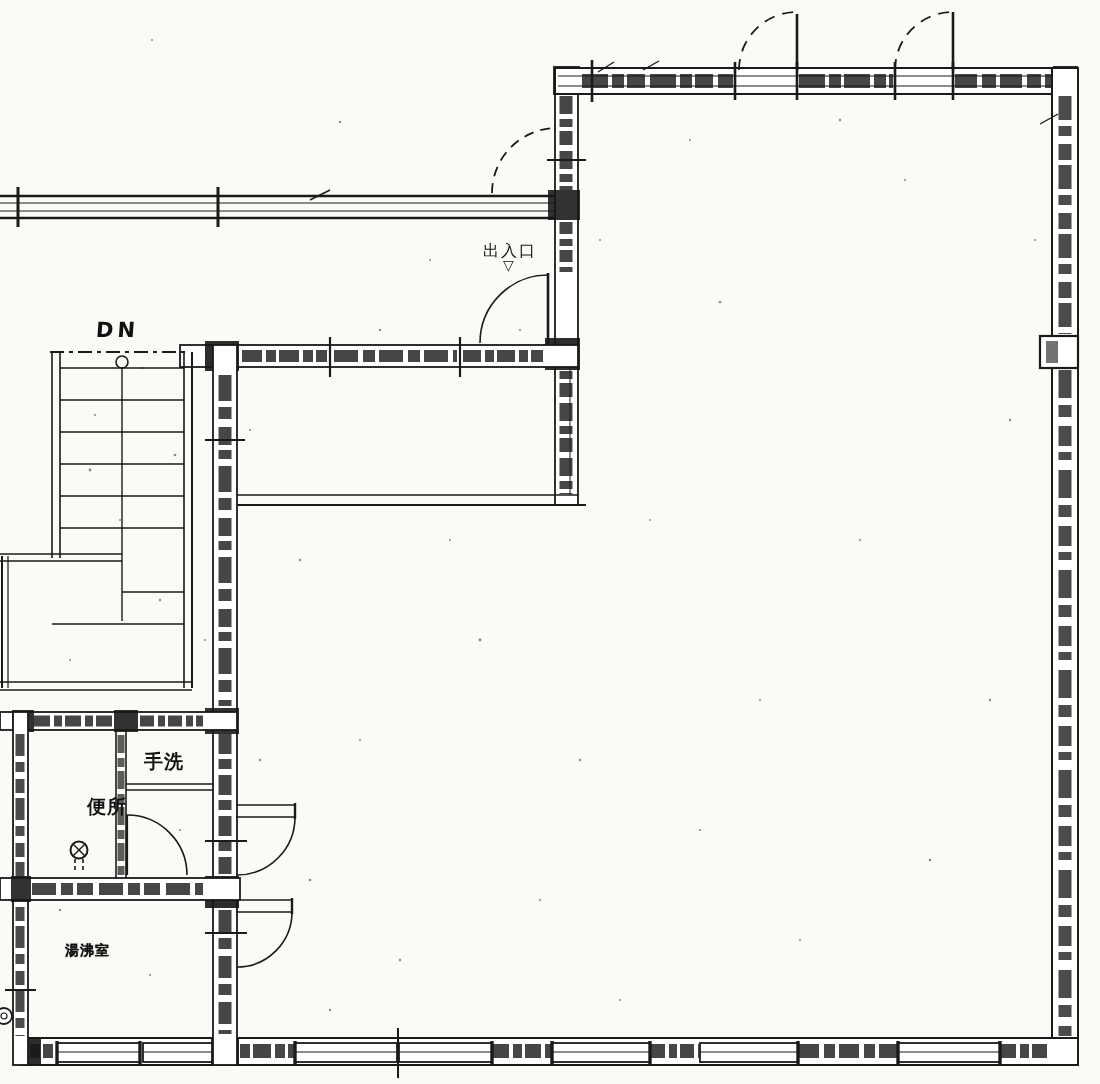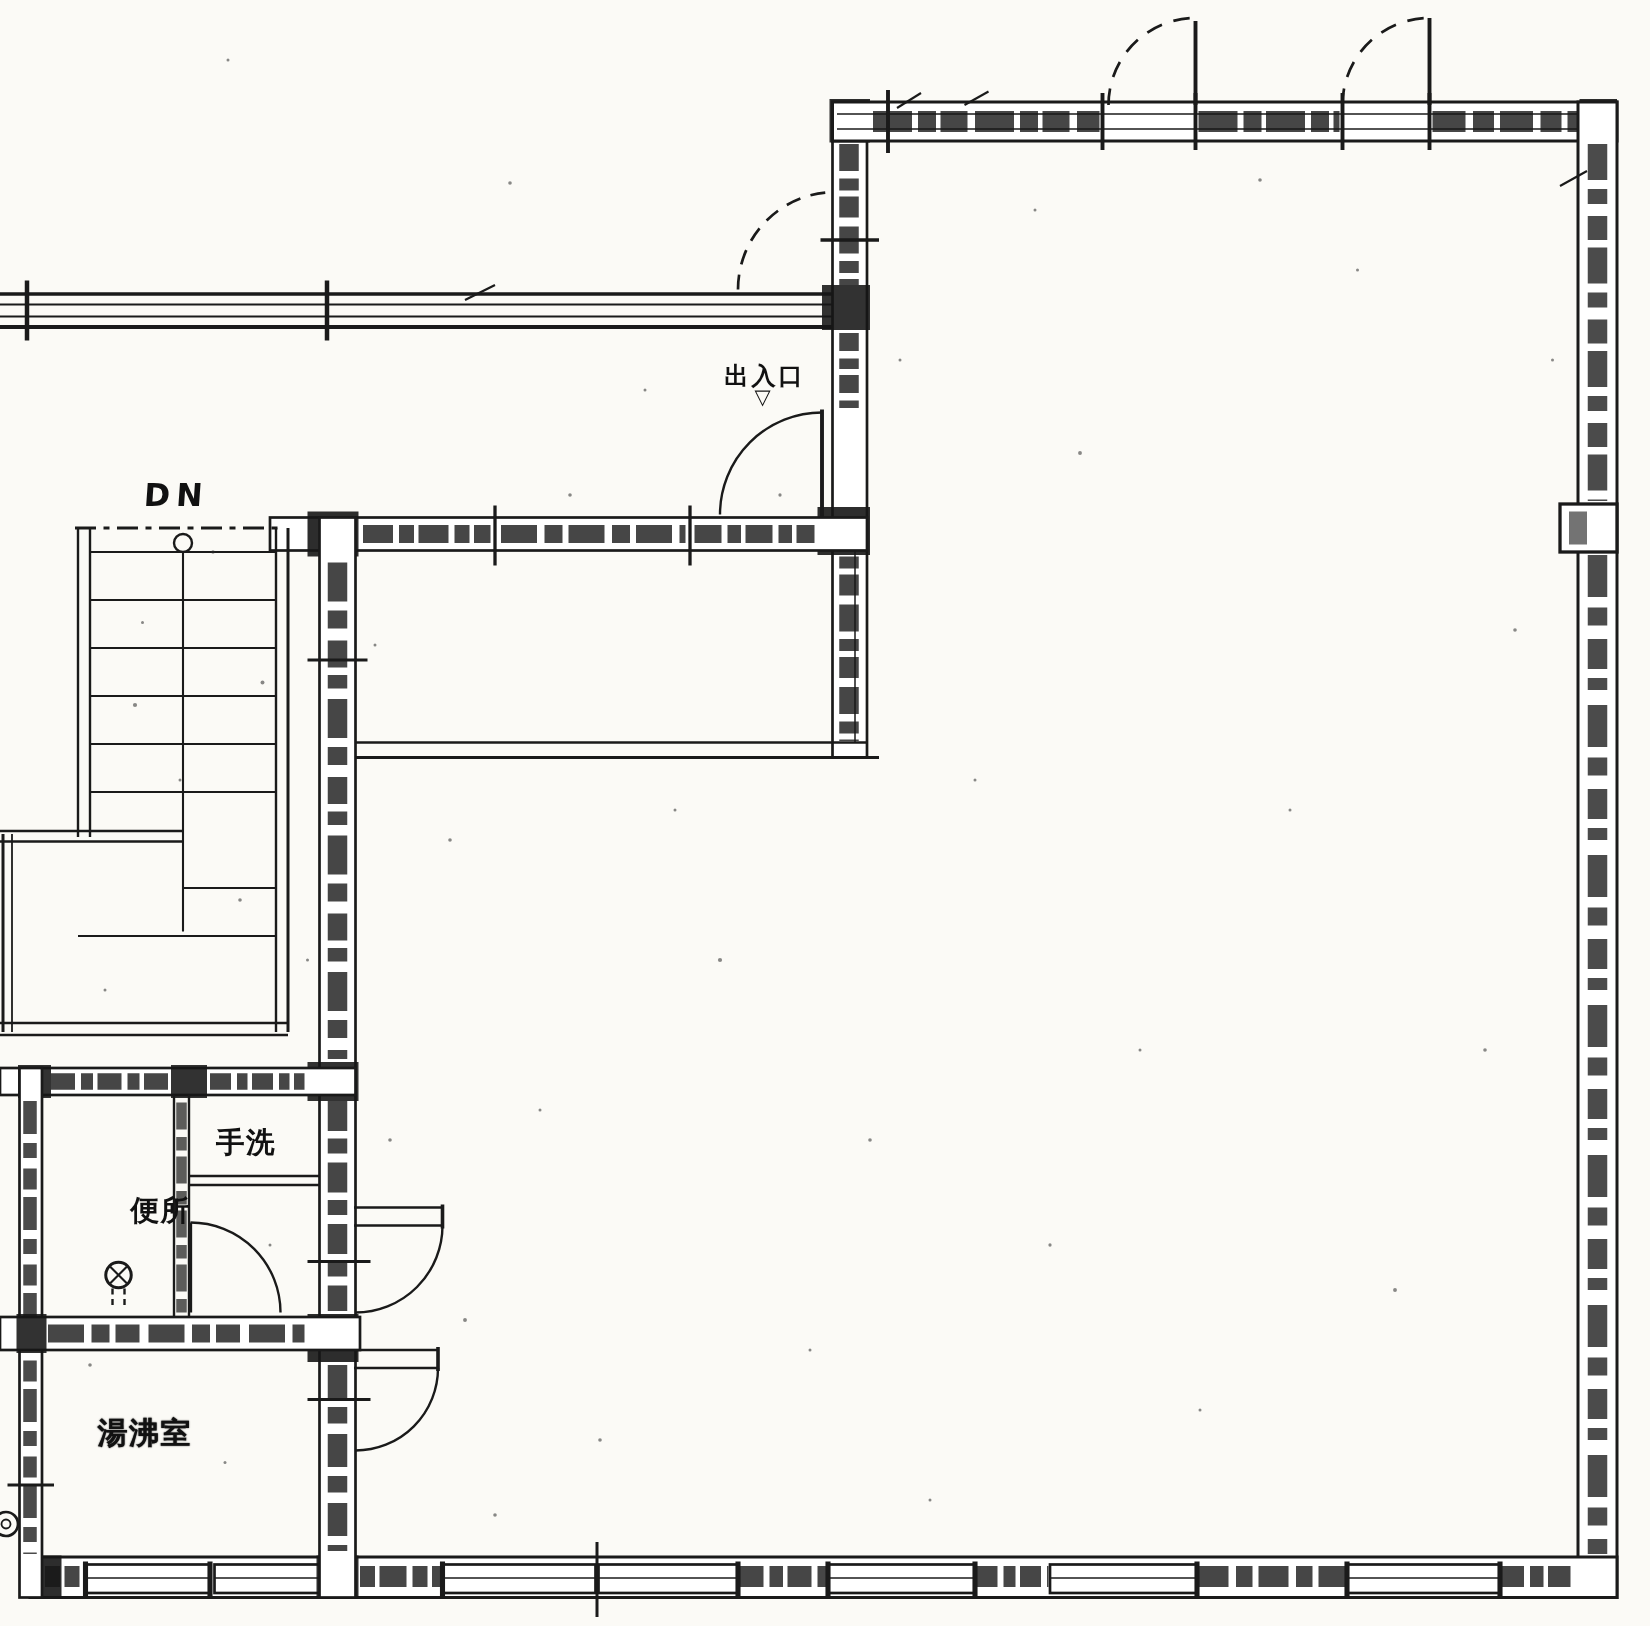--- a/index.html
+++ b/index.html
@@ -12,25 +12,25 @@
     font-family:"DejaVu Sans", sans-serif;
   }
   #plan svg{position:absolute;left:0;top:0;}
   .lbl{
     position:absolute;
     color:#111;
     white-space:nowrap;
     user-select:none;
   }
   .lbl-dn{left:96px;top:318px;font-size:21px;letter-spacing:4px;font-weight:600;transform:skewX(-4deg);}
-  .lbl-entrance{left:483px;top:241px;font-size:16px;letter-spacing:2px;font-weight:700;}
+  .lbl-entrance{left:483px;top:241px;font-size:16px;letter-spacing:2px;font-weight:400;}
   .lbl-marker{left:503px;top:257px;font-size:14px;}
   .lbl-handwash{left:144px;top:749px;font-size:19px;letter-spacing:1px;font-weight:600;}
   .lbl-toilet{left:59px;top:794px;font-size:19px;letter-spacing:1px;font-weight:600;margin-left:28px;}
-  .lbl-hotwater{left:65px;top:942px;font-size:20px;letter-spacing:1px;font-weight:800;text-shadow:0 0 1px #222;}
+  .lbl-hotwater{left:65px;top:942px;font-size:14px;letter-spacing:1px;font-weight:800;text-shadow:0 0 1px #222;}
 </style>
 </head>
 <body>
 
 <div id="plan">
 
 <svg width="1100" height="1084" viewBox="0 0 1100 1084">
   <g stroke="#1a1a1a" fill="none" stroke-width="1.6">
 
     <g>

